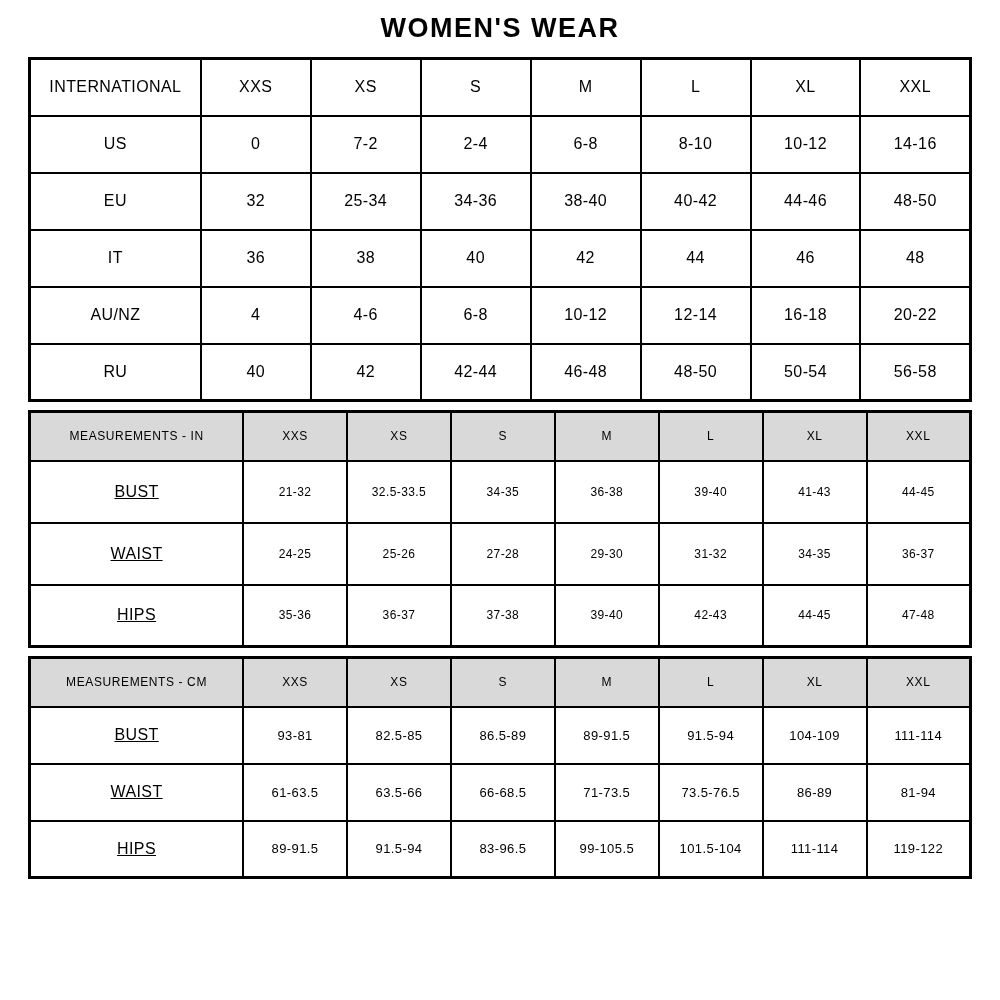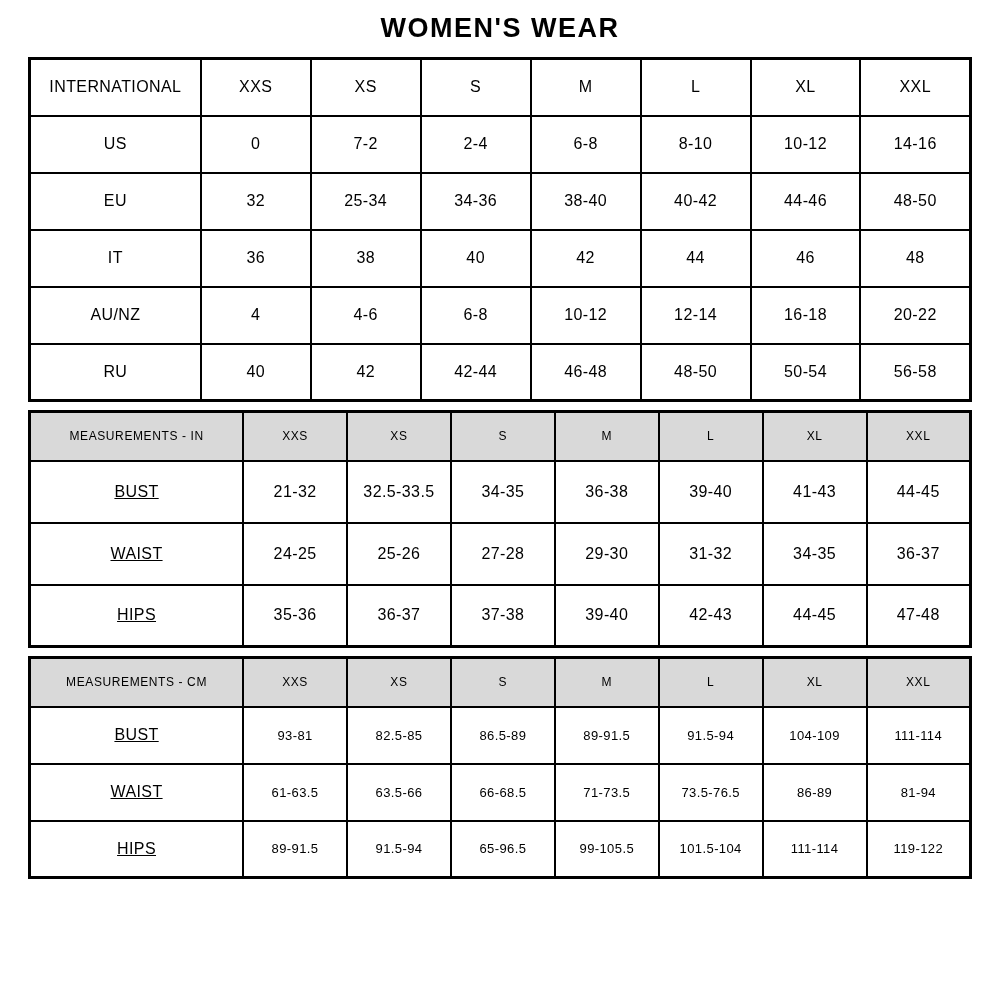--- a/index.html
+++ b/index.html
@@ -47,21 +47,21 @@
   .t1 td { font-size: 16px; height: 57px; }
   .t1 .col0 { width: 18.2%; }
   
   .t2 th, .t3 th {
     background: var(--header-bg, #d9d9d9);
     font-weight: normal;
     font-size: 12px;
     height: 49px;
     letter-spacing: 0.6px;
   }
-  .t2 td { height: 62px; font-size: 16px; }
+  .t2 td { height: 62px; font-size: 12px; }
   .t3 td { height: 57px; font-size: 13px; }
   .t2 .col0, .t3 .col0 { width: 22.7%; }
   .t2 td.col0, .t3 td.col0 { font-size: 16px; text-decoration: underline; }
 </style>
 </head>
 <body>
 
 <div class="page">
   <h1 class="page-title">WOMEN'S WEAR</h1>
 
@@ -204,21 +204,21 @@
           <td>66-68.5</td>
           <td>71-73.5</td>
           <td>73.5-76.5</td>
           <td>86-89</td>
           <td>81-94</td>
         </tr>
         <tr>
           <td class="col0">HIPS</td>
           <td>89-91.5</td>
           <td>91.5-94</td>
-          <td>65-96.5</td>
+          <td>83-96.5</td>
           <td>99-105.5</td>
           <td>101.5-104</td>
           <td>111-114</td>
           <td>119-122</td>
         </tr>
       </tbody>
     </table>
 </div>
 
 </body></html>

